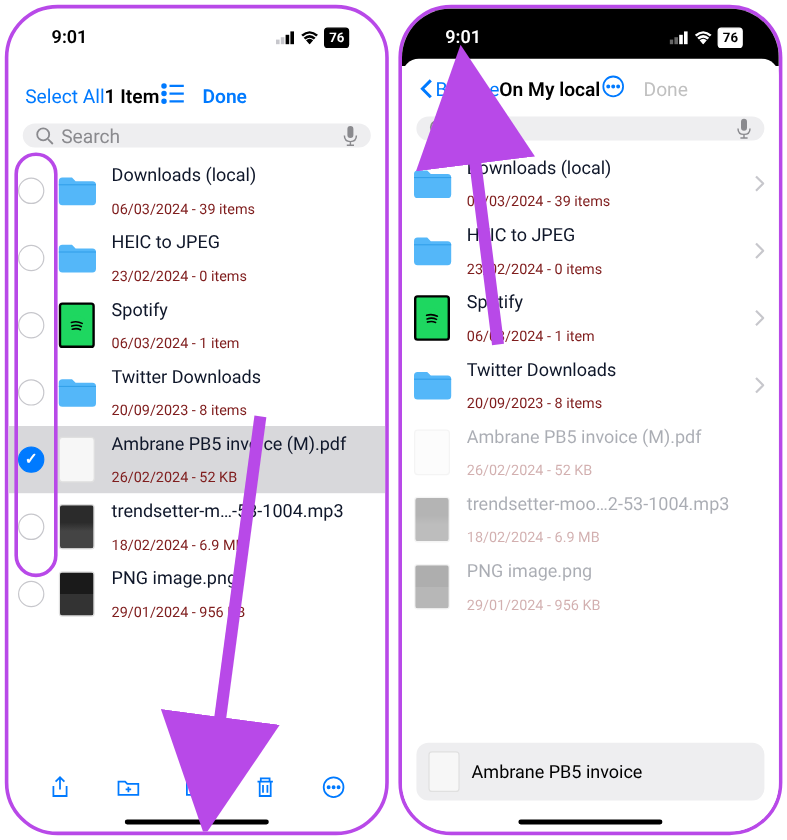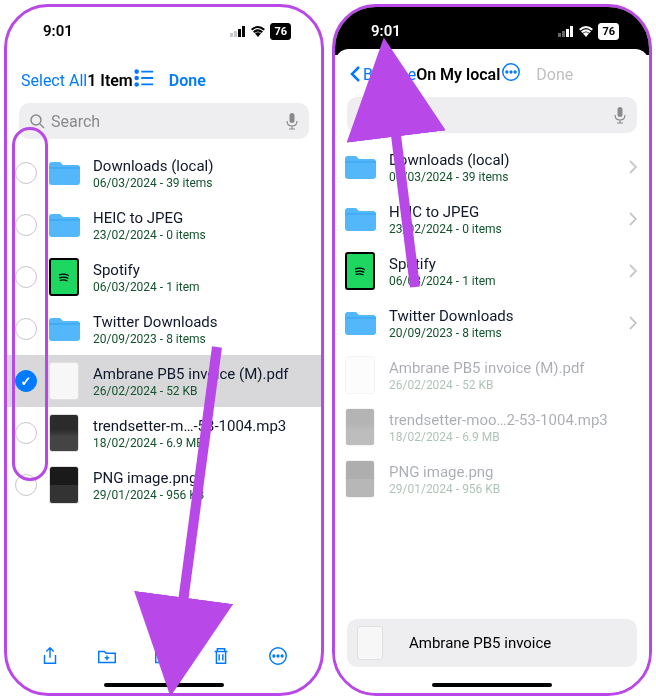--- a/index.html
+++ b/index.html
@@ -60,21 +60,21 @@
 .nav-btn { color: #007aff; font-size: 16px; font-weight: 400; }
 .nav-btn.semi { font-weight: 600; }
 .nav-btn.disabled { color: #c0c0c0; }
 .nav-back { display: flex; align-items: center; gap: 2px; }
 .list-btn svg { width: 22px; height: 22px; }
 .nav-right { display: flex; align-items: center; gap: 14px; }
 .search-bar {
   margin: 4px 12px 8px;
   background: #eeeef0;
   border-radius: 10px;
-  height: 36px;
+  height: 20px;
   display: flex;
   align-items: center;
   padding: 0 10px;
   color: #8a8a8e;
   font-size: 16px;
 }
 .search-bar svg:first-child { margin-right: 6px; }
 .search-bar .spacer { flex: 1; }
 .list { }
 .row {
@@ -102,21 +102,21 @@
 }
 .row .radio.checked::after {
   content: "✓";
   color: #fff;
   font-size: 13px;
   font-weight: 700;
 }
 .row .icon { width: 34px; height: 34px; margin-right: 12px; flex-shrink: 0; display:flex;align-items:center;justify-content:center; }
 .row .txt { flex: 1; }
 .row .name { font-size: 15px; color: #0f172a; }
-.row .meta { font-size: 12px; color: #14532d; margin-top: 1px; }
+.row .meta { font-size: 12px; color: #7f1d1d; margin-top: 12px; }
 .row .chevron { color: #c7c7cc; }
 .row.faded { opacity: 0.35; }
 .folder-svg { width: 34px; height: 28px; }
 .file-thumb {
   width: 30px;
   height: 38px;
   background: #f7f7f7;
   border: 1px solid #e0e0e0;
   border-radius: 3px;
 }
@@ -165,21 +165,21 @@
   left: 12px;
   right: 12px;
   background: #eeeef0;
   border-radius: 10px;
   height: 48px;
   display: flex;
   align-items: center;
   padding: 0 10px;
 }
 .move-bar .file-thumb { width: 26px; height: 34px; margin-right: 10px; }
-.move-bar .label { font-size: 15px; margin-left: 16px; }
+.move-bar .label { font-size: 15px; }
 
 .ring-overlay {
   position: absolute;
   border: 3px solid #b849e8;
   border-radius: 20px;
   pointer-events: none;
   left: 5px;
   top: 120px;
   width: 36px;
   height: 354px;

